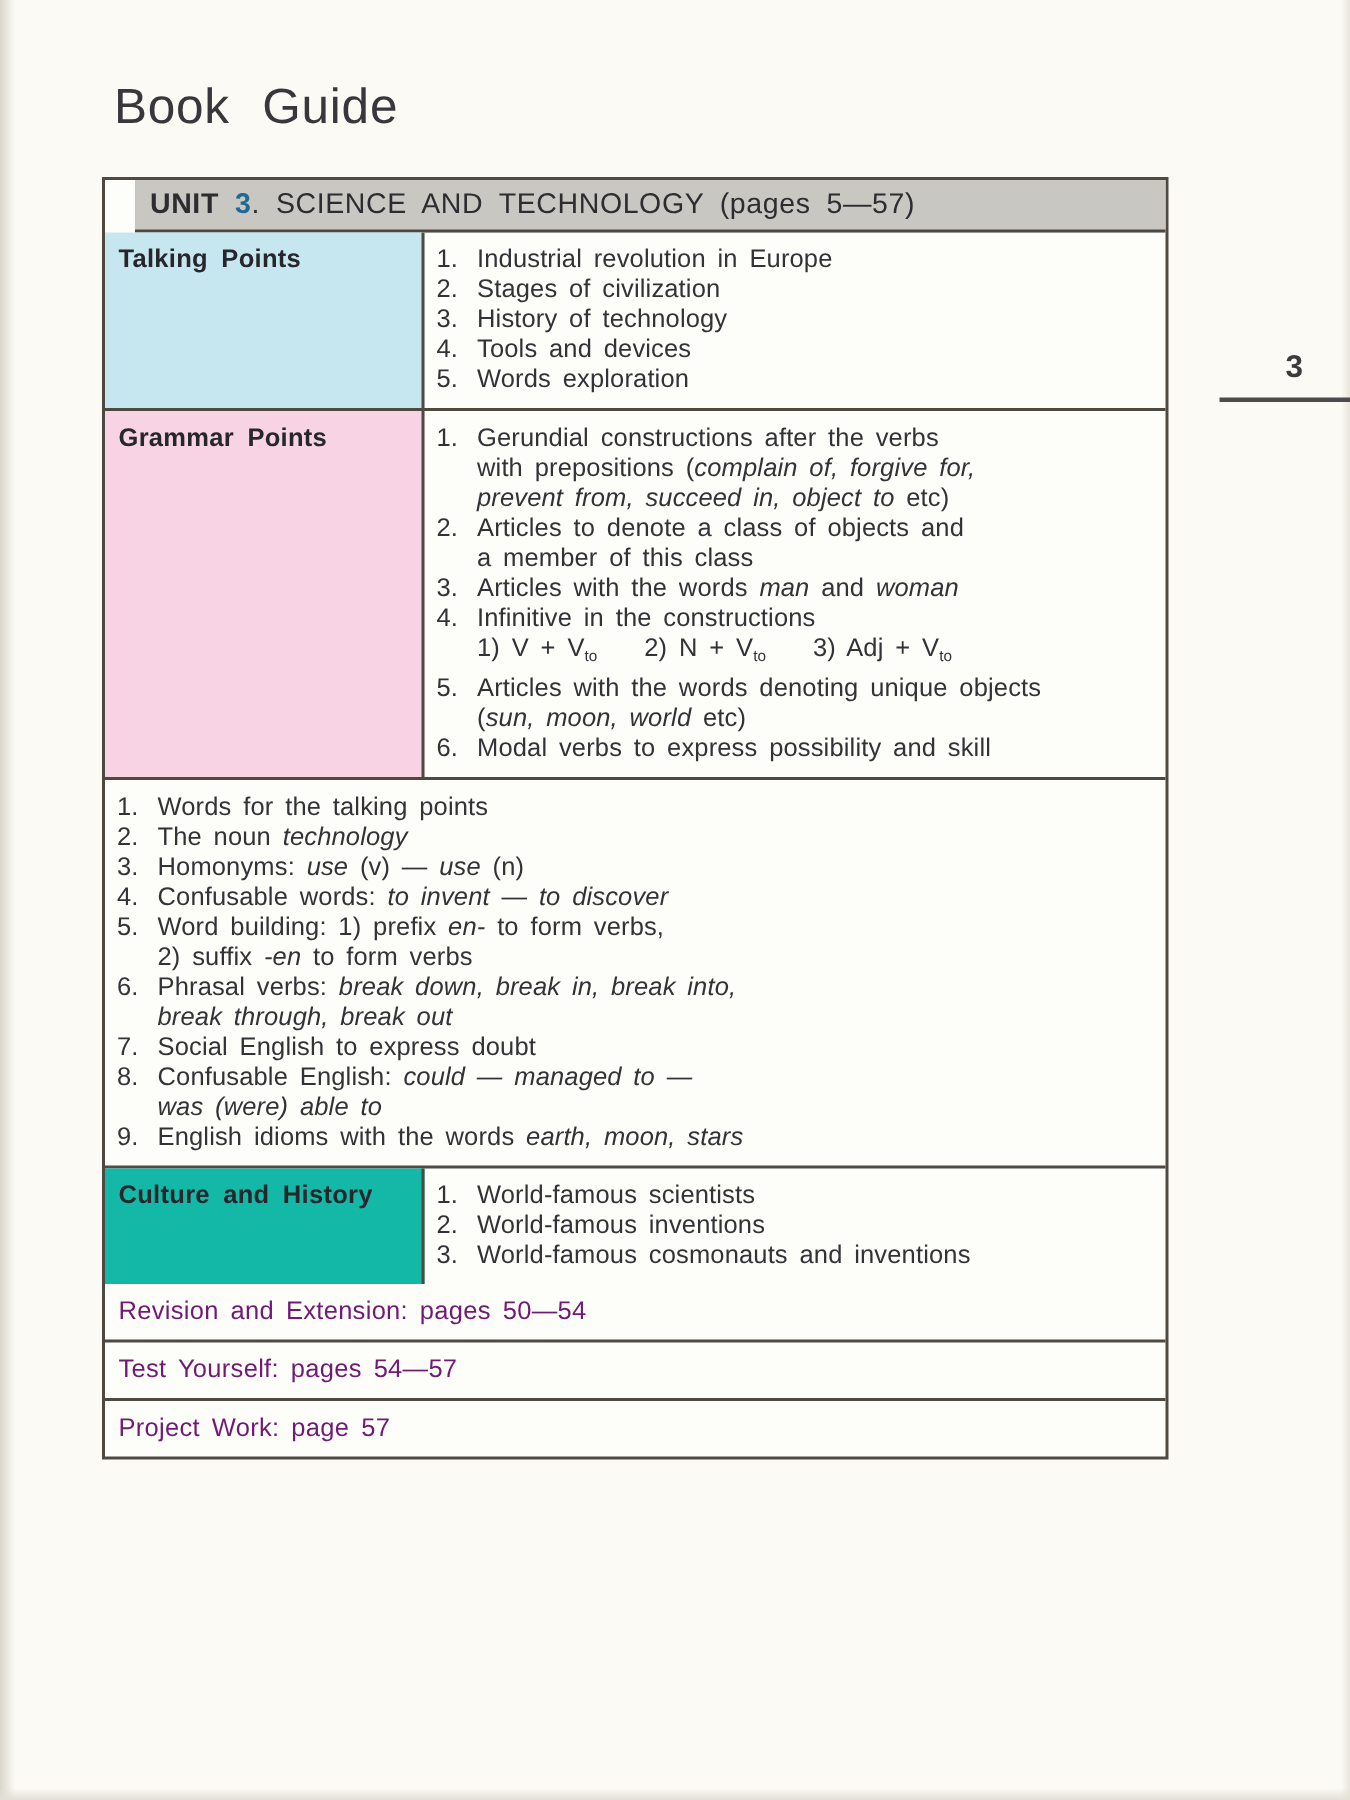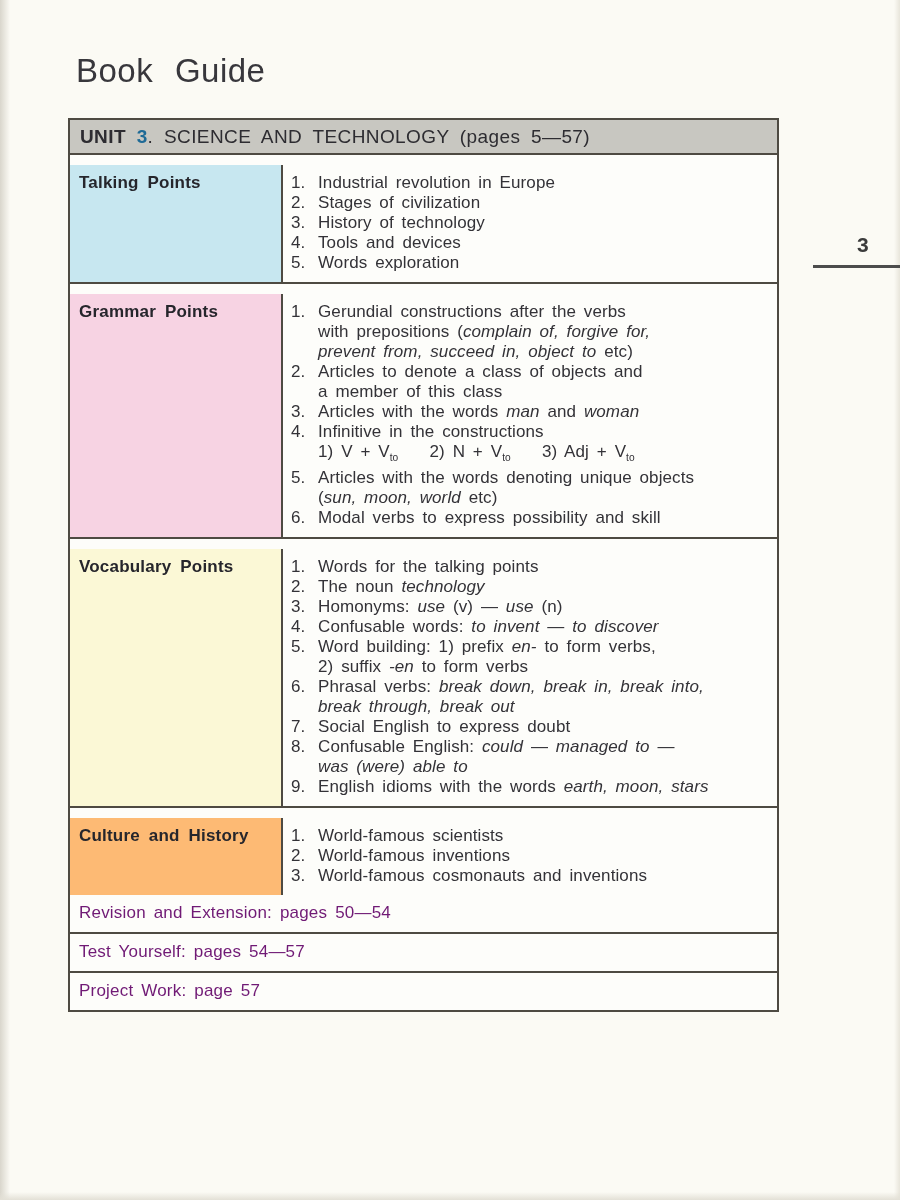--- a/index.html
+++ b/index.html
@@ -39,26 +39,27 @@
     font-size:17px;
   }
   .unit-header{
     background:#c8c7c1;
     border-bottom:2px solid #4e4a42;
     height:33px;line-height:33px;
     padding-left:10px;
     font-size:19px;color:#2d2c31;
     letter-spacing:0.4px;word-spacing:5px;
     white-space:nowrap;
+    margin-left:20px;
   }
   .unit-header .unit-label{font-weight:bold;}
   .unit-header .unit-number{font-weight:bold;color:#1e6a96;}
   .unit-header .unit-rest{font-weight:normal;}
 
-  .sec-row{display:flex;border-bottom:2px solid #4e4a42;margin-top:10px;}
+  .sec-row{display:flex;border-bottom:2px solid #4e4a42;}
   .sec-row:last-child{border-bottom:none;}
   .sec-label{
     width:213px;flex:0 0 213px;box-sizing:border-box;
     border-right:2px solid #4e4a42;
     padding:8px 6px 8px 9px;
     font-weight:bold;color:#26262c;
     letter-spacing:0.2px;word-spacing:4px;
   }
   .sec-content{
     flex:1;box-sizing:border-box;
@@ -147,21 +148,20 @@
             <span class="num">5.</span>
             <span class="itext"><span>Articles with the words denoting unique objects</span><br><span>(</span><span class="i">sun, moon, world</span><span> etc)</span></span>
           </div>
           <div class="list-item">
             <span class="num">6.</span>
             <span class="itext"><span>Modal verbs to express possibility and skill</span></span>
           </div>
         </div>
       </div>
       <div class="sec-row">
-        <div class="sec-label" style="background: rgb(251, 248, 214);">Vocabulary Points</div>
         <div class="sec-content">
           <div class="list-item">
             <span class="num">1.</span>
             <span class="itext"><span>Words for the talking points</span></span>
           </div>
           <div class="list-item">
             <span class="num">2.</span>
             <span class="itext"><span>The noun </span><span class="i">technology</span></span>
           </div>
           <div class="list-item">
@@ -188,21 +188,21 @@
             <span class="num">8.</span>
             <span class="itext"><span>Confusable English: </span><span class="i">could</span><span> — </span><span class="i">managed to</span><span> —</span><br><span class="i">was (were) able to</span></span>
           </div>
           <div class="list-item">
             <span class="num">9.</span>
             <span class="itext"><span>English idioms with the words </span><span class="i">earth, moon, stars</span></span>
           </div>
         </div>
       </div>
       <div class="sec-row">
-        <div class="sec-label" style="background: #fdba74;">Culture and History</div>
+        <div class="sec-label" style="background: #14b8a6;">Culture and History</div>
         <div class="sec-content">
           <div class="list-item">
             <span class="num">1.</span>
             <span class="itext"><span>World-famous scientists</span></span>
           </div>
           <div class="list-item">
             <span class="num">2.</span>
             <span class="itext"><span>World-famous inventions</span></span>
           </div>
           <div class="list-item">

